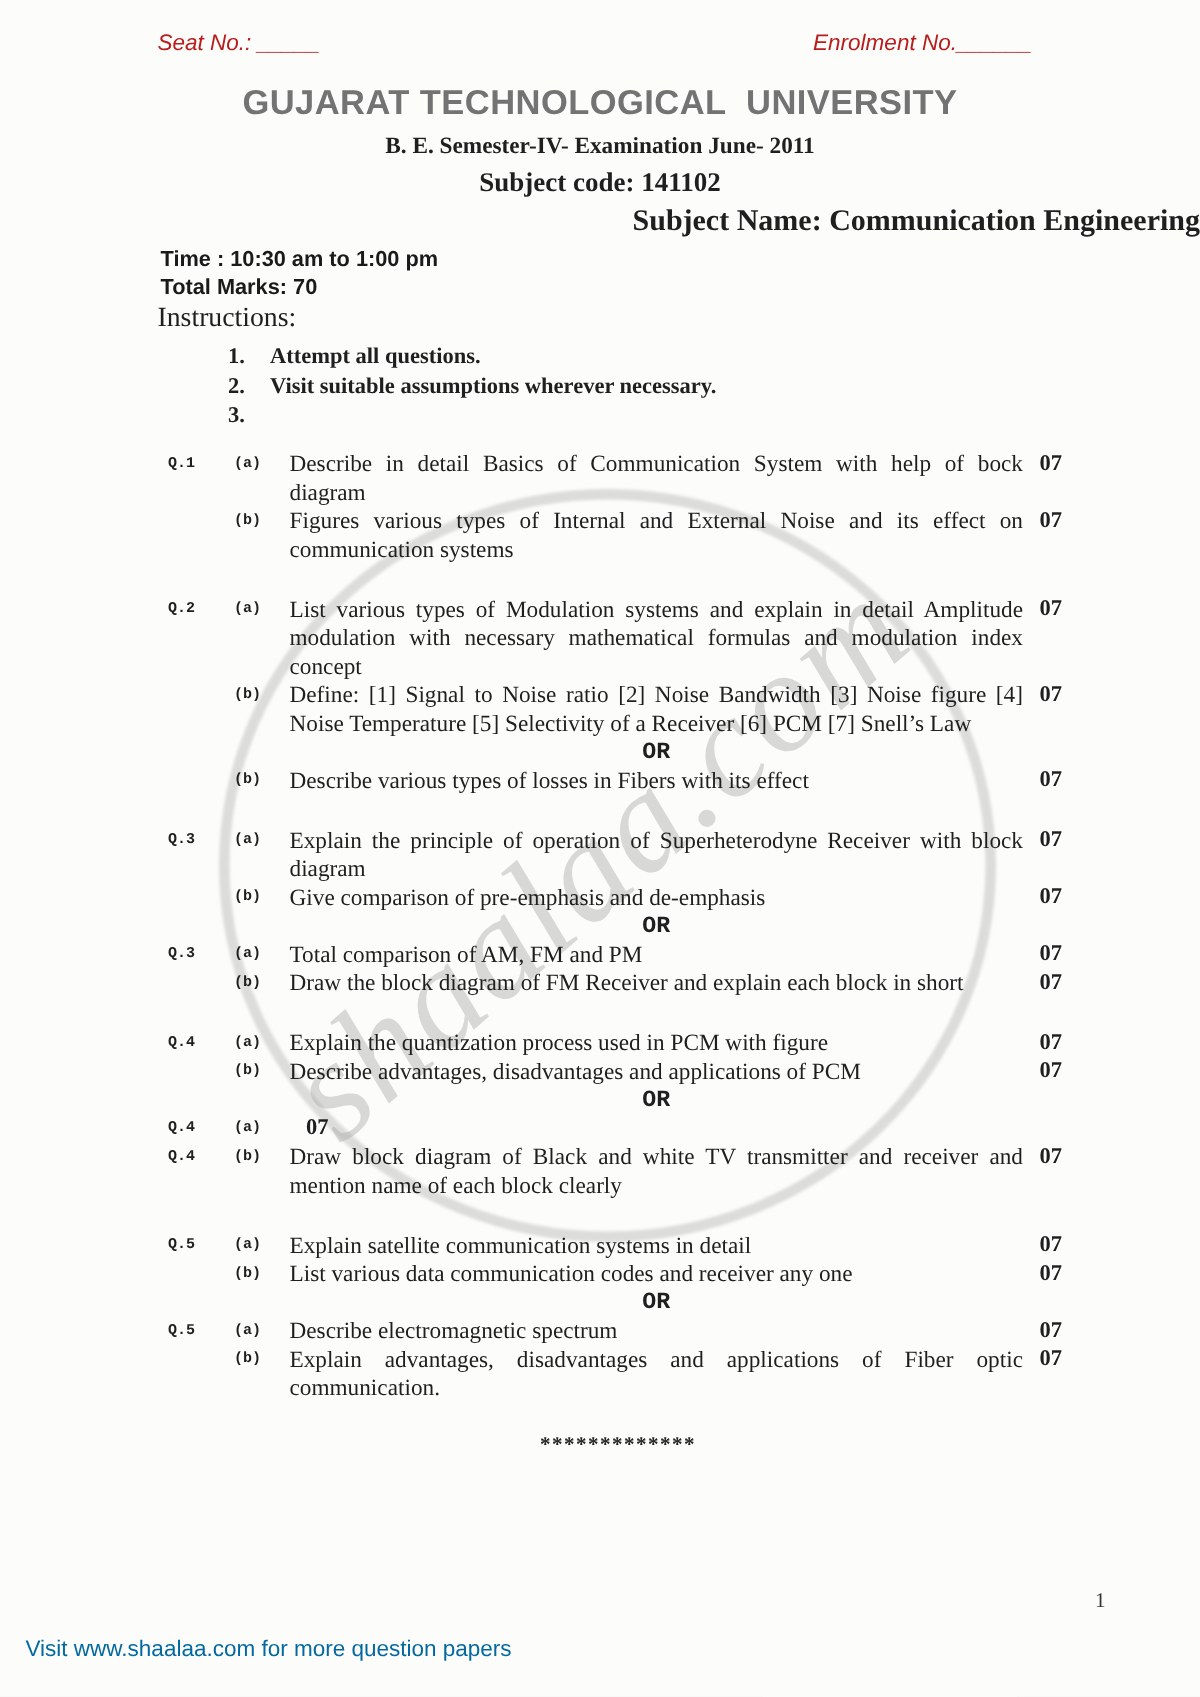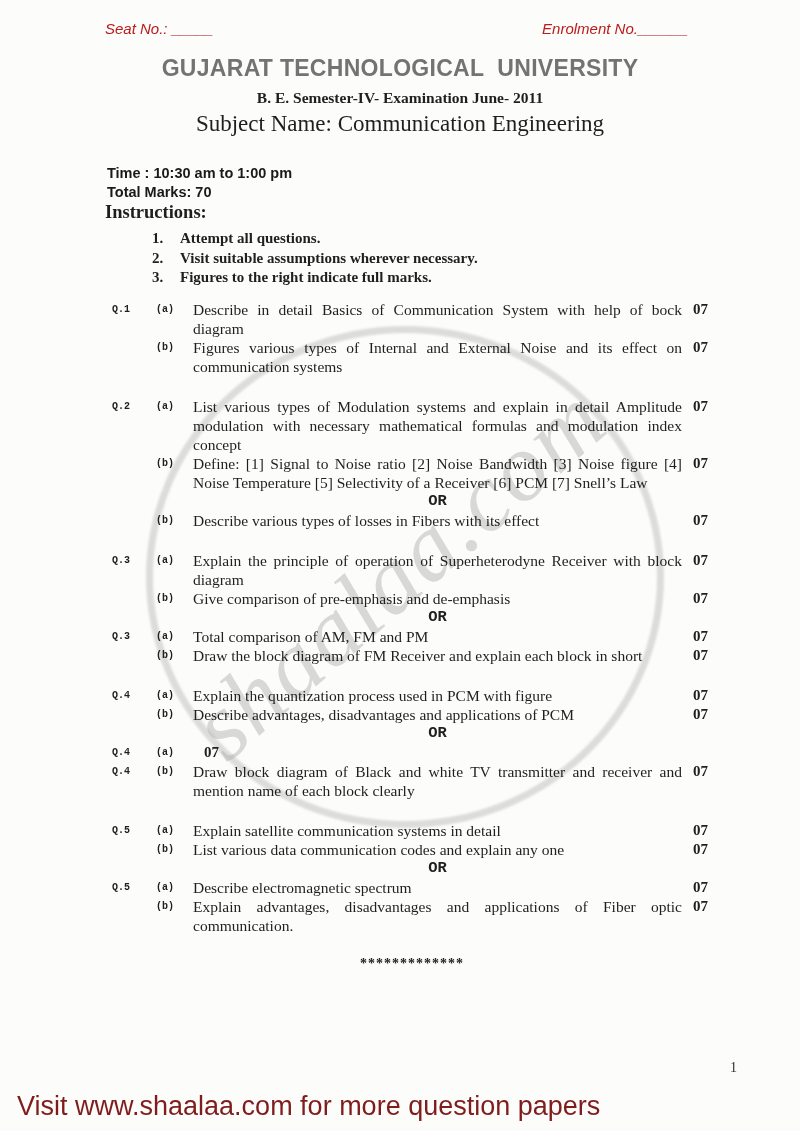--- a/index.html
+++ b/index.html
@@ -17,62 +17,63 @@
            white-space:nowrap;}
   
   .idrow{position:absolute;top:20px;left:105px;right:112px;z-index:1;
          display:flex;justify-content:space-between;
          font-family:"Liberation Sans",sans-serif;font-style:italic;font-size:15px;color:#b91c1c;}
   .header{position:absolute;top:55px;left:0;right:0;z-index:1;text-align:center;}
   .h-univ{font-family:"Liberation Sans",sans-serif;font-weight:bold;font-size:23px;
           letter-spacing:0.3px;white-space:pre;margin-bottom:7px;color:#737373;}
   .h-exam{font-weight:bold;font-size:15.5px;margin-bottom:4px;}
   .h-code{font-weight:bold;font-size:18px;margin-bottom:4px;}
-  .h-subj{font-weight:normal;font-size:23px;}
+  .h-subj{font-weight:bold;font-size:20px;text-align:right;}
   .meta{position:absolute;top:164px;left:107px;right:72px;z-index:1;display:flex;
         justify-content:space-between;font-family:"Liberation Sans",sans-serif;
         font-weight:bold;font-size:14.5px;line-height:19px;color:#1a1a1a;}
   .meta-right div{white-space:nowrap;}
   
   .instructions{position:absolute;top:202px;left:105px;z-index:1;}
-  .ins-head{font-weight:bold;font-size:18.5px;margin-bottom:6px;}
+  .ins-head{font-weight:normal;font-size:18.5px;margin-bottom:6px;}
   .ins-item{display:flex;margin-left:47px;font-weight:bold;font-size:15px;line-height:19.5px;}
   .ins-num{width:28px;}
   
   .questions{position:absolute;top:300px;left:112px;width:600px;z-index:1;}
   .qblock{margin-bottom:21px;}
   .row{display:grid;grid-template-columns:44px 37px 489px 40px;line-height:19px;}
   .qcol,.subcol{font-weight:bold;font-size:10px;font-family:Liberation Mono, monospace;}
   .textcol{font-size:15.5px;}
   .justify{text-align:justify;}
   .pre{white-space:pre-wrap;}
   .markscol{font-weight:bold;font-size:15px;padding-left:11px;}
   .or-row .textcol{text-align:center;font-weight:bold;font-size:15.5px;font-family:Liberation Mono, monospace;}
   .stars{margin-top:10px;text-align:center;font-weight:bold;font-size:14px;letter-spacing:1px;}
   
   .pagenum{position:absolute;left:730px;top:1060px;z-index:1;font-size:14px;color:#333;}
   .footer{position:absolute;left:17px;top:1091px;z-index:1;
-          font-family:"Liberation Sans",sans-serif;font-size:27px;color:#7f1d1d;}
+          font-family:"Liberation Sans",sans-serif;font-size:15px;color:#0369a1;}
 </style>
 </head>
 <body>
 
 <div class="sheet">
 
   <div class="wm-ring"></div>
   <div class="wm-text">shaalaa.com</div>
 
   <div class="idrow">
     <span>Seat No.: _____</span>
     <span>Enrolment No.______</span>
   </div>
 
   <div class="header">
     <div class="h-univ">GUJARAT TECHNOLOGICAL  UNIVERSITY</div>
     <div class="h-exam">B. E. Semester-IV- Examination June- 2011</div>
+    <div class="h-code">Subject code: 141102</div>
     <div class="h-subj">Subject Name: Communication Engineering</div>
   </div>
 
   <div class="meta">
     <div class="meta-right">
       <div>Time : 10:30 am to 1:00 pm</div>
       <div>Total Marks: 70</div>
     </div>
   </div>
 
@@ -81,21 +82,20 @@
     <div class="ins-item">
       <span class="ins-num">1.</span>
       <span>Attempt all questions.</span>
     </div>
     <div class="ins-item">
       <span class="ins-num">2.</span>
       <span>Visit suitable assumptions wherever necessary.</span>
     </div>
     <div class="ins-item">
       <span class="ins-num">3.</span>
-      <span>Figures to the right indicate full marks.</span>
     </div>
   </div>
 
   <div class="questions">
 
     <div class="qblock">
       <div class="row">
         <span class="qcol">Q.1</span>
         <span class="subcol">(a)</span>
         <span class="textcol justify">Describe in detail Basics of Communication System with help of bock diagram</span>
@@ -204,21 +204,21 @@
     <div class="qblock">
       <div class="row">
         <span class="qcol">Q.5</span>
         <span class="subcol">(a)</span>
         <span class="textcol">Explain satellite communication systems in detail</span>
         <span class="markscol">07</span>
       </div>
       <div class="row">
         <span class="qcol"></span>
         <span class="subcol">(b)</span>
-        <span class="textcol">List various data communication codes and explain any one</span>
+        <span class="textcol">List various data communication codes and receiver any one</span>
         <span class="markscol">07</span>
       </div>
       <div class="row or-row">
         <span class="qcol"></span>
           <span class="subcol"></span>
         <span class="textcol">OR</span>
         <span class="markscol"></span>
       </div>
       <div class="row">
         <span class="qcol">Q.5</span>

